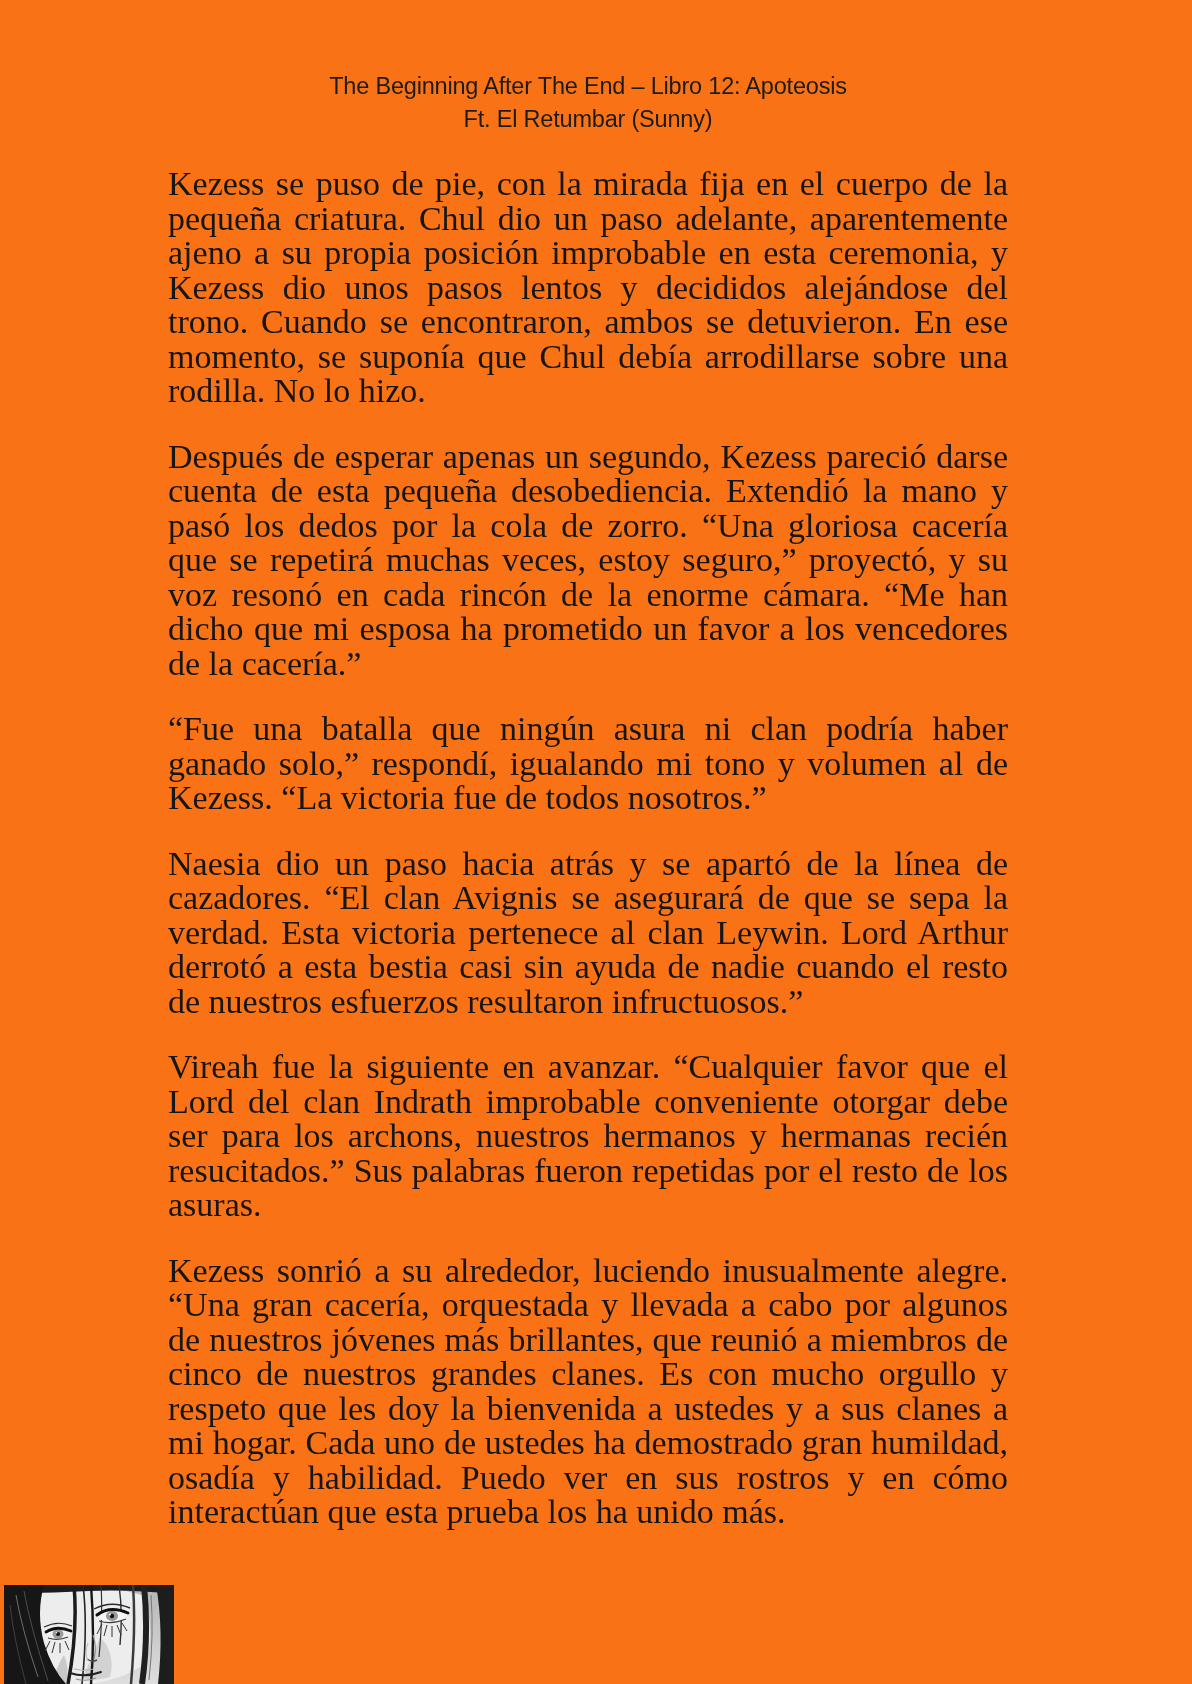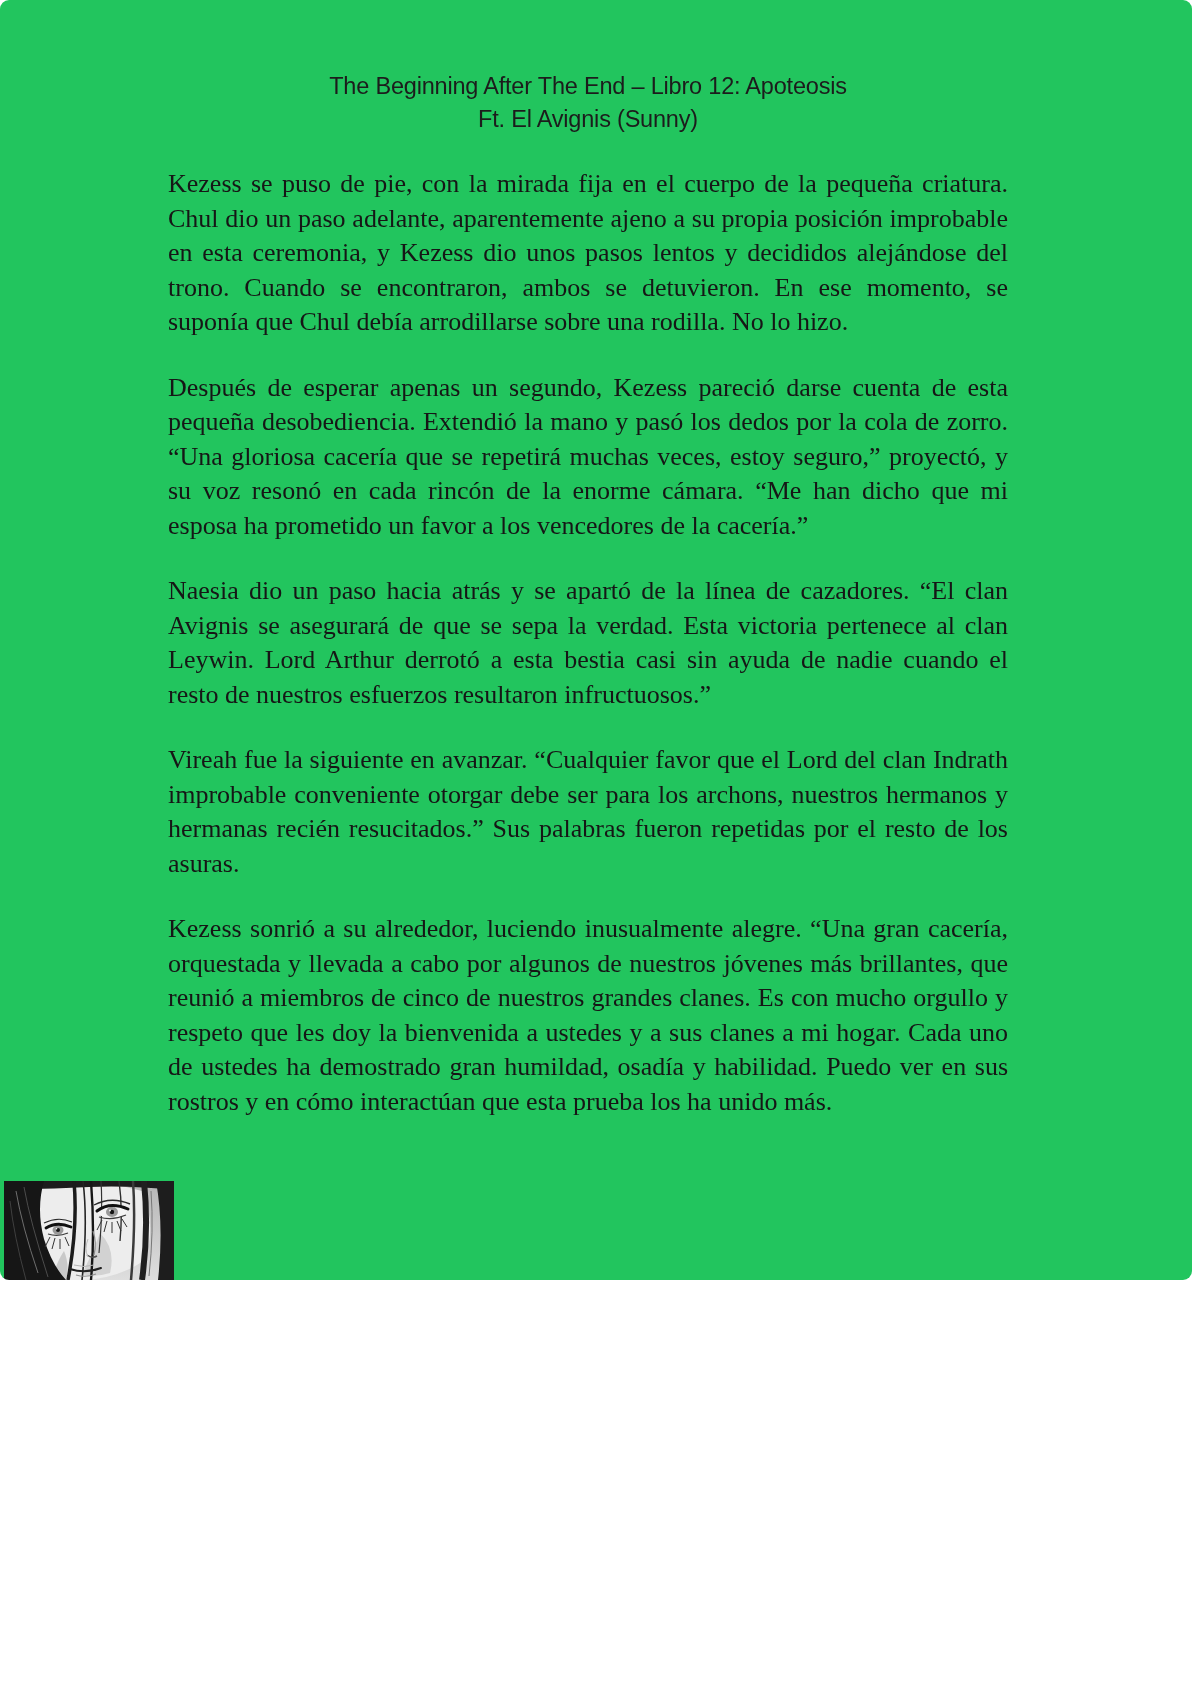--- a/index.html
+++ b/index.html
@@ -3,41 +3,40 @@
 <meta charset="utf-8">
 <style>
   html, body {
     margin: 0;
     padding: 0;
     background: #ffffff;
   }
   .page {
     position: relative;
     width: 1192px;
-    height: 1280px;
-    background: #22c55e;
+    height: 1684px;
+    background: #f97316;
     overflow: hidden;
-    border-radius: 9px;
   }
   .doc-header {
     padding-top: 70px;
     width: 840px;
     margin: 0 auto 0 168px;
     text-align: center;
     font-family: "Liberation Sans", sans-serif;
     font-size: 23.5px;
     line-height: 33px;
     color: #1c1c1c;
     letter-spacing: -0.2px;
   }
   .doc-body {
     width: 840px;
     margin: 31px 0 0 168px;
     font-family: "Liberation Serif", serif;
-    font-size: 26px;
+    font-size: 34px;
     line-height: 34.5px;
     color: #161616;
     text-align: justify;
   }
   .doc-body p {
     margin: 0 0 31px 0;
   }
   .corner-art {
     position: absolute;
     left: 4px;
@@ -53,26 +52,27 @@
     height: 99px;
   }
 </style>
 </head>
 <body>
 
 <div class="page">
 
   <header class="doc-header">
     <div>The Beginning After The End – Libro 12: Apoteosis</div>
-    <div>Ft. El Avignis (Sunny)</div>
+    <div>Ft. El Retumbar (Sunny)</div>
   </header>
 
   <main class="doc-body">
     <p>Kezess se puso de pie, con la mirada fija en el cuerpo de la pequeña criatura. Chul dio un paso adelante, aparentemente ajeno a su propia posición improbable en esta ceremonia, y Kezess dio unos pasos lentos y decididos alejándose del trono. Cuando se encontraron, ambos se detuvieron. En ese momento, se suponía que Chul debía arrodillarse sobre una rodilla. No lo hizo.</p>
     <p>Después de esperar apenas un segundo, Kezess pareció darse cuenta de esta pequeña desobediencia. Extendió la mano y pasó los dedos por la cola de zorro. “Una gloriosa cacería que se repetirá muchas veces, estoy seguro,” proyectó, y su voz resonó en cada rincón de la enorme cámara. “Me han dicho que mi esposa ha prometido un favor a los vencedores de la cacería.”</p>
+    <p>“Fue una batalla que ningún asura ni clan podría haber ganado solo,” respondí, igualando mi tono y volumen al de Kezess. “La victoria fue de todos nosotros.”</p>
     <p>Naesia dio un paso hacia atrás y se apartó de la línea de cazadores. “El clan Avignis se asegurará de que se sepa la verdad. Esta victoria pertenece al clan Leywin. Lord Arthur derrotó a esta bestia casi sin ayuda de nadie cuando el resto de nuestros esfuerzos resultaron infructuosos.”</p>
     <p>Vireah fue la siguiente en avanzar. “Cualquier favor que el Lord del clan Indrath improbable conveniente otorgar debe ser para los archons, nuestros hermanos y hermanas recién resucitados.” Sus palabras fueron repetidas por el resto de los asuras.</p>
     <p>Kezess sonrió a su alrededor, luciendo inusualmente alegre. “Una gran cacería, orquestada y llevada a cabo por algunos de nuestros jóvenes más brillantes, que reunió a miembros de cinco de nuestros grandes clanes. Es con mucho orgullo y respeto que les doy la bienvenida a ustedes y a sus clanes a mi hogar. Cada uno de ustedes ha demostrado gran humildad, osadía y habilidad. Puedo ver en sus rostros y en cómo interactúan que esta prueba los ha unido más.</p>
   </main>
 
   <figure class="corner-art">
     <svg viewBox="0 0 170 99" xmlns="http://www.w3.org/2000/svg">
       <defs>
         <linearGradient id="bgg" x1="0" y1="0" x2="0" y2="1">
           <stop offset="0" stop-color="#b5b5b5"></stop>

